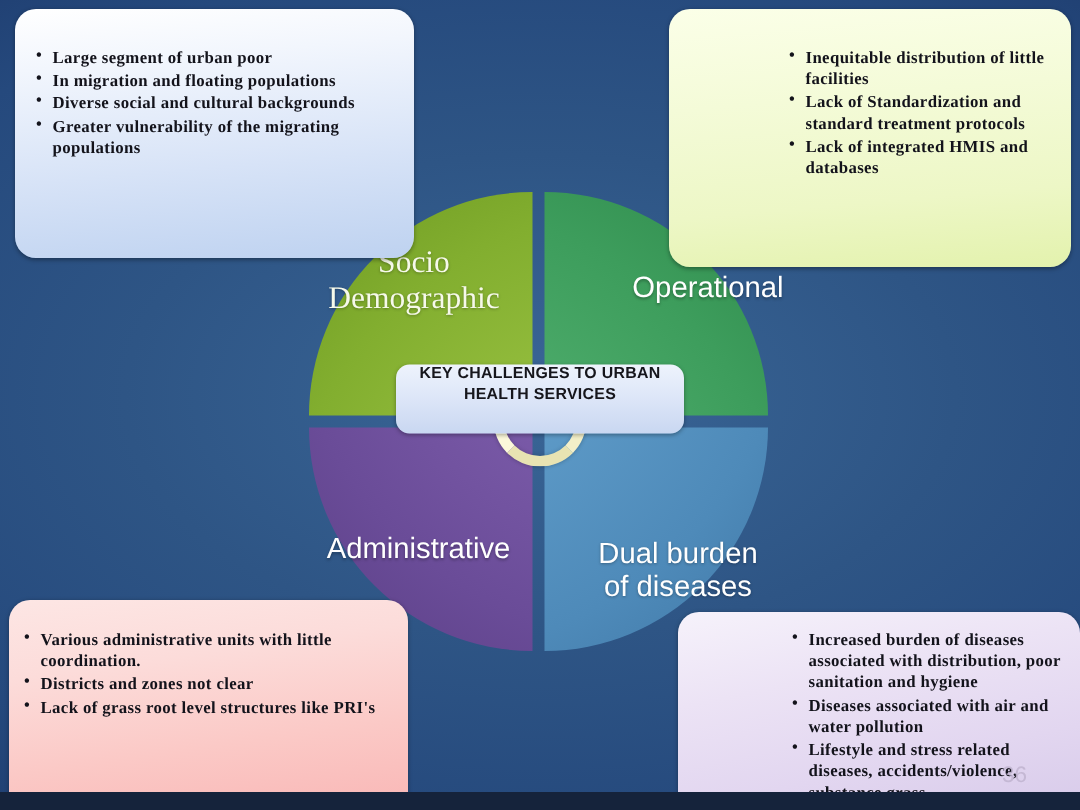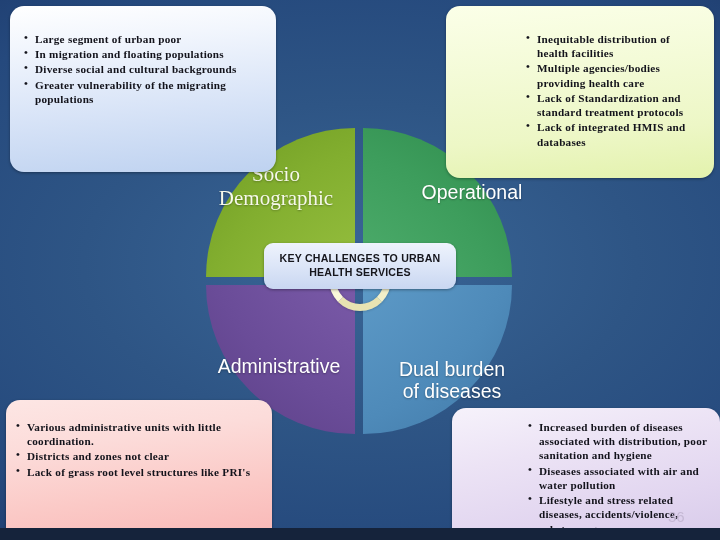--- a/index.html
+++ b/index.html
@@ -147,21 +147,20 @@
     z-index: 5;
   }
   #centre-box {
     position: absolute;
     left: 264px; top: 243px;
     width: 192px; height: 46px;
     border-radius: 9px;
     background: linear-gradient(180deg, #eef3fc 0%, #dde6f8 48%, #c9d7f1 100%);
     box-shadow: 0 1px 3px rgba(0,0,0,0.35);
     display: flex;
-    align-items: center;
     justify-content: center;
     z-index: 6;
   }
   #centre-box-text {
     font-size: 10.6px;
     font-weight: bold;
     color: #16161c;
     text-align: center;
     line-height: 1.32;
     letter-spacing: 0.2px;
@@ -185,22 +184,21 @@
     <ul>
       <li>Large segment of urban poor</li>
       <li>In migration  and floating populations</li>
       <li>Diverse social  and cultural backgrounds</li>
       <li>Greater vulnerability  of the migrating populations</li>
     </ul>
   </div>
 
   <div class="note" id="note-tr">
     <ul>
-      <li>Inequitable distribution  of health facilities</li>
-      <li>Multiple  agencies/bodies providing health  care</li>
+      <li>Inequitable distribution  of little facilities</li>
       <li>Lack of Standardization  and standard treatment  protocols</li>
       <li>Lack of integrated HMIS and databases</li>
     </ul>
   </div>
 
   <div class="note" id="note-bl">
     <ul>
       <li>Various administrative units with little  coordination.</li>
       <li>Districts  and zones not clear</li>
       <li>Lack of grass root level structures like PRI's</li>

